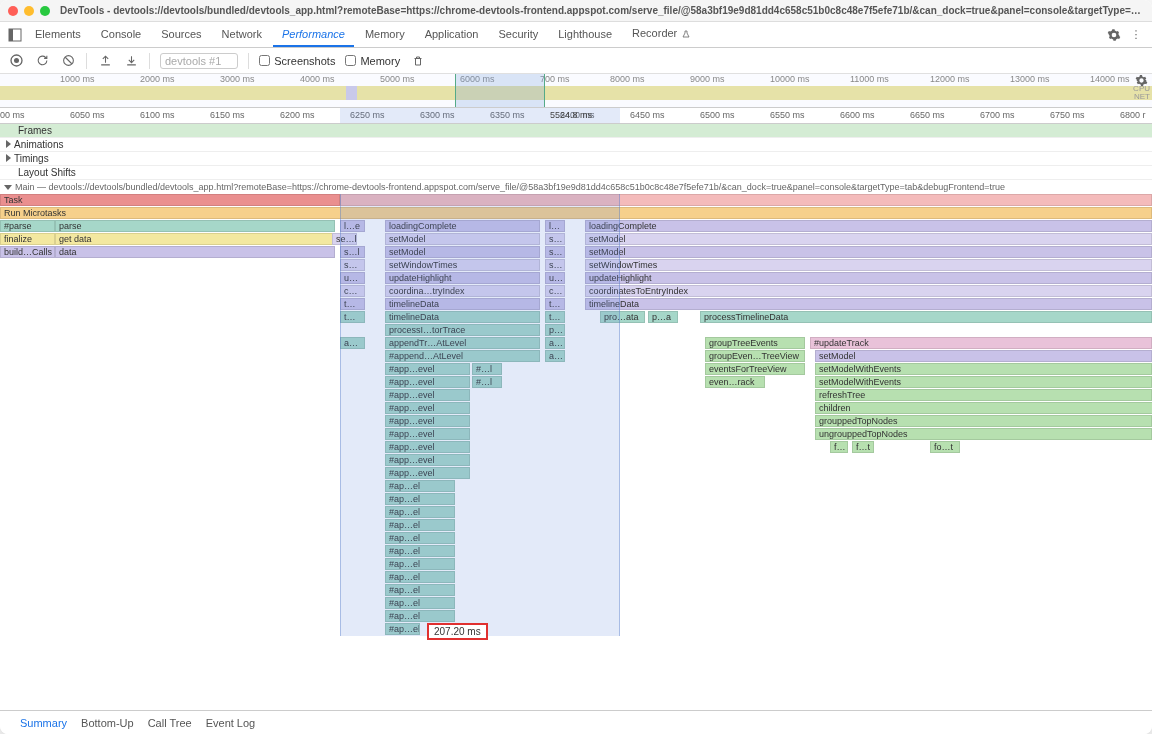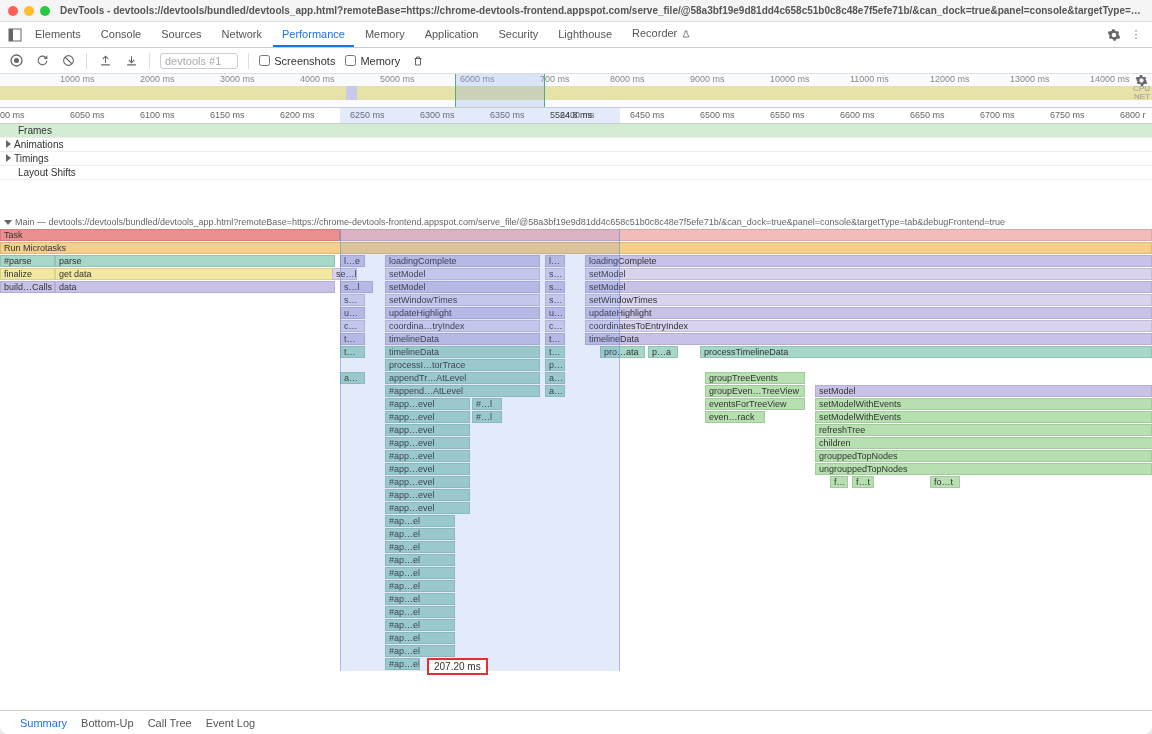--- a/index.html
+++ b/index.html
@@ -6,21 +6,21 @@
 body { background: #fff; font-size: 11px; color: #333; }
 .window { width: 1152px; height: 734px; background: #fff; border-radius: 8px; box-shadow: 0 10px 40px rgba(0,0,0,0.25); overflow: hidden; display: flex; flex-direction: column; position: relative; }
 .titlebar { height: 22px; background: #f5f5f5; display: flex; align-items: center; padding: 0 8px; border-bottom: 1px solid #ddd; }
 .traffic { display: flex; gap: 6px; margin-right: 10px; }
 .traffic span { width: 10px; height: 10px; border-radius: 50%; }
 .red { background: #ff5f57; } .yellow { background: #ffbd2e; } .green { background: #28c940; }
 .title { font-size: 10px; color: #555; white-space: nowrap; overflow: hidden; text-overflow: ellipsis; flex: 1; font-weight: 600; }
 .tabstrip { height: 26px; display: flex; align-items: center; border-bottom: 1px solid #ccc; padding: 0 6px; gap: 2px; }
 .tabstrip .dock { width: 18px; height: 18px; display: flex; align-items: center; justify-content: center; }
 .tab { padding: 5px 9px; font-size: 11px; color: #555; cursor: pointer; border-bottom: 2px solid transparent; }
-.tab.active { color: #1a73e8; border-bottom-color: #1a73e8; }
+.tab.active { color: #1a73e8; border-bottom-color: #1a73e8; font-style: italic; }
 .spacer { flex: 1; }
 .settings-gear, .kebab { width: 20px; height: 20px; display: flex; align-items: center; justify-content: center; color: #666; }
 .toolbar { height: 26px; display: flex; align-items: center; padding: 0 8px; gap: 10px; border-bottom: 1px solid #e0e0e0; font-size: 11px; }
 .icon-btn { width: 16px; height: 16px; display: flex; align-items: center; justify-content: center; color: #666; cursor: pointer; }
 .sep { width: 1px; height: 16px; background: #ddd; }
 .select-box { color: #aaa; padding: 1px 16px 1px 4px; border: 1px solid #ccc; border-radius: 3px; position: relative; }
 .chk { display: flex; align-items: center; gap: 4px; }
 .chk input { width: 11px; height: 11px; }
 .overview { height: 34px; background: linear-gradient(to bottom, #fafbff 0%, #fafbff 100%); border-bottom: 1px solid #ccc; position: relative; }
 .ov-ticks { height: 12px; position: relative; font-size: 9px; color: #888; }
@@ -30,21 +30,21 @@
 .ov-sel { position: absolute; top: 0; bottom: 0; background: rgba(120,160,220,0.25); border-left: 1px solid #5a8; border-right: 1px solid #5a8; }
 .ruler { height: 16px; border-bottom: 1px solid #ccc; position: relative; font-size: 9px; color: #666; background: #fff; }
 .ruler span { position: absolute; top: 2px; }
 .ruler .sel-band { position: absolute; top: 0; bottom: 0; background: rgba(100,140,220,0.18); }
 .ruler .sel-label { position: absolute; top: 2px; font-size: 9px; color: #444; }
 .tracks { position: relative; flex: 1; overflow: hidden; }
 .track-row { height: 14px; display: flex; border-bottom: 1px solid #eee; font-size: 10px; }
 .track-label { width: 100%; padding: 1px 6px; color: #333; }
 .track-label.pad { padding-left: 18px; }
 .frames-bg { background: #d4ecd4; }
-.main-header { background: #fff; font-size: 9px; color: #666; padding: 1px 4px; height: 14px; white-space: nowrap; overflow: hidden; text-overflow: ellipsis; display: flex; align-items: center; margin-top: 35px; }
+.main-header { background: #fff; font-size: 9px; color: #666; padding: 1px 4px; height: 14px; white-space: nowrap; overflow: hidden; text-overflow: ellipsis; display: flex; align-items: center; }
 .main-header .tri { margin-right: 3px; }
 .flame { position: relative; background: #fff; }
 .lane { height: 13px; position: relative; }
 .bar { position: absolute; top: 0; height: 12px; font-size: 9px; color: #333; padding: 0 3px; overflow: hidden; white-space: nowrap; border: 0.5px solid rgba(0,0,0,0.1); }
 .c-red { background: #f4bbbb; } .c-red2 { background: #ea8f8f; }
 .c-orange { background: #f6d08b; }
 .c-yellow { background: #f3e8a0; }
 .c-purple { background: #c9c2e8; }
 .c-purple2 { background: #d9d3ef; }
 .c-teal { background: #a6d7c9; }
@@ -243,21 +243,21 @@
         <div class="bar c-yellow" style="left:0;width:55px">finalize</div>
         <div class="bar c-yellow" style="left:55px;width:280px">get data</div>
         <div class="bar c-purple2" style="left:332px;width:25px">se…l</div>
         <div class="bar c-purple2" style="left:385px;width:155px">setModel</div>
         <div class="bar c-purple2" style="left:545px;width:20px">s…</div>
         <div class="bar c-purple2" style="left:585px;width:567px">setModel</div>
       </div>
       <div class="lane">
         <div class="bar c-purple" style="left:0;width:55px">build…Calls</div>
         <div class="bar c-purple" style="left:55px;width:280px">data</div>
-        <div class="bar c-purple" style="left:340px;width:33px">s…l</div>
+        <div class="bar c-purple" style="left:340px;width:25px">s…l</div>
         <div class="bar c-purple" style="left:385px;width:155px">setModel</div>
         <div class="bar c-purple" style="left:545px;width:20px">s…</div>
         <div class="bar c-purple" style="left:585px;width:567px">setModel</div>
       </div>
       <div class="lane">
         <div class="bar c-purple2" style="left:340px;width:25px">s…</div>
         <div class="bar c-purple2" style="left:385px;width:155px">setWindowTimes</div>
         <div class="bar c-purple2" style="left:545px;width:20px">s…</div>
         <div class="bar c-purple2" style="left:585px;width:567px">setWindowTimes</div>
       </div>
@@ -289,20 +289,21 @@
       </div>
       <div class="lane">
         <div class="bar c-teal" style="left:385px;width:155px">processI…torTrace</div>
         <div class="bar c-teal" style="left:545px;width:20px">p…</div>
       </div>
       <div class="lane">
         <div class="bar c-teal" style="left:340px;width:25px">a…</div>
         <div class="bar c-teal" style="left:385px;width:155px">appendTr…AtLevel</div>
         <div class="bar c-teal" style="left:545px;width:20px">a…</div>
         <div class="bar c-green" style="left:705px;width:100px">groupTreeEvents</div>
+        <div class="bar c-pink" style="left:810px;width:342px">#updateTrack</div>
       </div>
       <div class="lane">
         <div class="bar c-teal" style="left:385px;width:155px">#append…AtLevel</div>
         <div class="bar c-teal" style="left:545px;width:20px">a…</div>
         <div class="bar c-green" style="left:705px;width:100px">groupEven…TreeView</div>
         <div class="bar c-purple" style="left:815px;width:337px">setModel</div>
       </div>
       <div class="lane">
         <div class="bar c-teal" style="left:385px;width:85px">#app…evel</div>
         <div class="bar c-teal" style="left:472px;width:30px">#…l</div>

